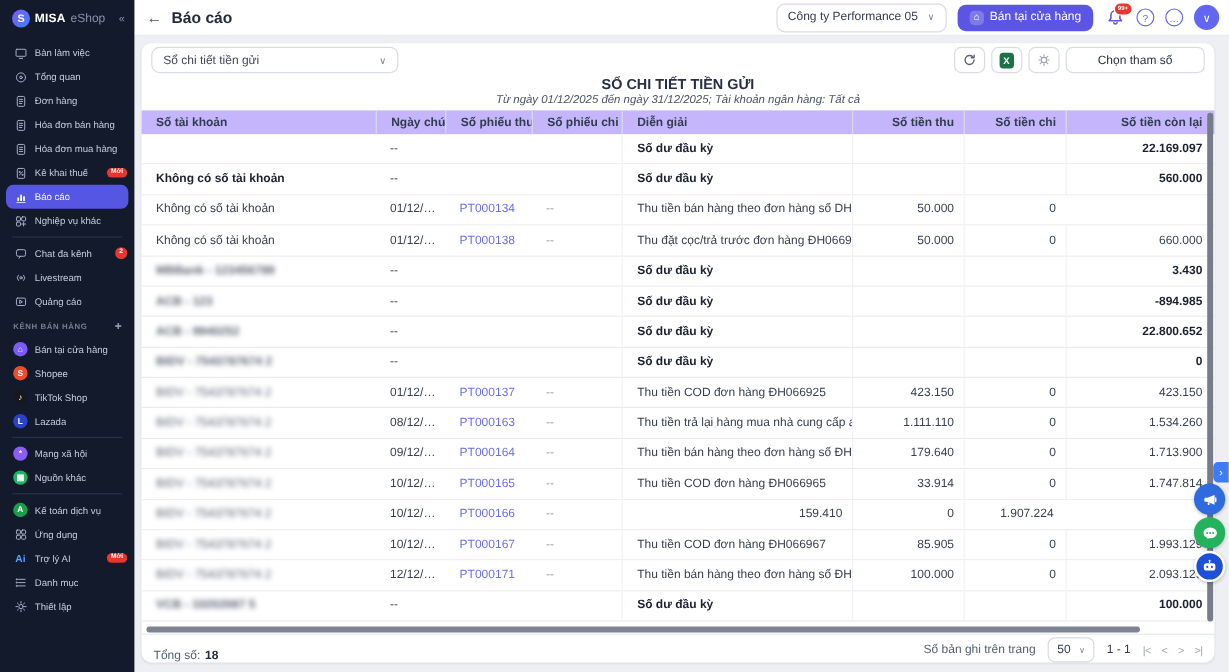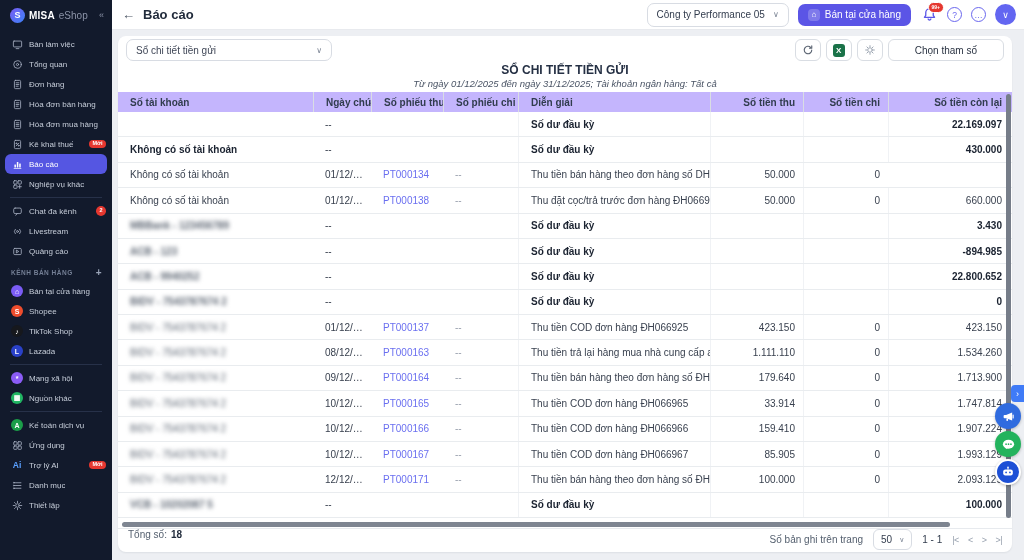--- a/index.html
+++ b/index.html
@@ -88,21 +88,21 @@
   .link{color:#6a6ff0;cursor:pointer;}
   .muted{color:#9aa1ae;}
   .blurred{filter:blur(2.2px);color:#5d6673;}
 
   
   .hbar{position:absolute;left:4px;top:486px;width:828px;height:5px;background:#7e8591;border-radius:3px;cursor:pointer;}
   .vbar{position:absolute;right:1px;top:58px;width:5px;height:424px;background:#767d89;border-radius:3px;cursor:pointer;}
 
   
   .cfooter{position:absolute;left:0;right:0;bottom:0;height:24px;border-top:1px solid #e7eaee;display:flex;
-           align-items:flex-start;padding:0 10px;box-sizing:border-box;font-size:10px;color:#55606f;}
+           align-items:flex-end;padding:0 10px;box-sizing:border-box;font-size:10px;color:#55606f;}
   .total-val{font-weight:bold;color:#222c3c;margin-left:4px;}
   .foot-right{margin-left:auto;display:flex;align-items:center;gap:10px;}
   .pp-select{display:flex;align-items:center;gap:7px;border:1px solid #d8dce3;border-radius:6px;height:19px;
              padding:0 7px;color:#333d4e;cursor:pointer;}
   .pp-select .chev{color:#7b8494;font-size:7px;}
   .page-range{color:#333d4e;}
   .pager{display:flex;align-items:center;gap:9px;color:#97a0ae;font-size:9px;}
   .pager span{cursor:pointer;letter-spacing:-.5px;}
 
   
@@ -403,21 +403,21 @@
             <div class="cell num rem b">22.169.097</div>
           </div>
           <div class="trow">
             <div class="cell  b ">Không có số tài khoản</div>
             <div class="cell ">--</div>
             <div class="cell "></div>
             <div class="cell "></div>
             <div class="cell desc b">Số dư đầu kỳ</div>
             <div class="cell num"></div>
             <div class="cell num"></div>
-            <div class="cell num rem b">430.000</div>
+            <div class="cell num rem b">560.000</div>
           </div>
           <div class="trow">
             <div class="cell ">Không có số tài khoản</div>
             <div class="cell ">01/12/2025</div>
             <div class="cell "><span class="link">PT000134</span></div>
             <div class="cell  muted">--</div>
             <div class="cell desc">Thu tiền bán hàng theo đơn hàng số DH00...</div>
             <div class="cell num">50.000</div>
             <div class="cell num">0</div>
           </div>
@@ -509,21 +509,20 @@
             <div class="cell desc">Thu tiền COD đơn hàng ĐH066965</div>
             <div class="cell num">33.914</div>
             <div class="cell num">0</div>
             <div class="cell num rem">1.747.814</div>
           </div>
           <div class="trow">
             <div class="cell  blurred">BIDV - 7543787674 2</div>
             <div class="cell ">10/12/2025</div>
             <div class="cell "><span class="link">PT000166</span></div>
             <div class="cell  muted">--</div>
-            <div class="cell desc">Thu tiền COD đơn hàng ĐH066966</div>
             <div class="cell num">159.410</div>
             <div class="cell num">0</div>
             <div class="cell num rem">1.907.224</div>
           </div>
           <div class="trow">
             <div class="cell  blurred">BIDV - 7543787674 2</div>
             <div class="cell ">10/12/2025</div>
             <div class="cell "><span class="link">PT000167</span></div>
             <div class="cell  muted">--</div>
             <div class="cell desc">Thu tiền COD đơn hàng ĐH066967</div>

